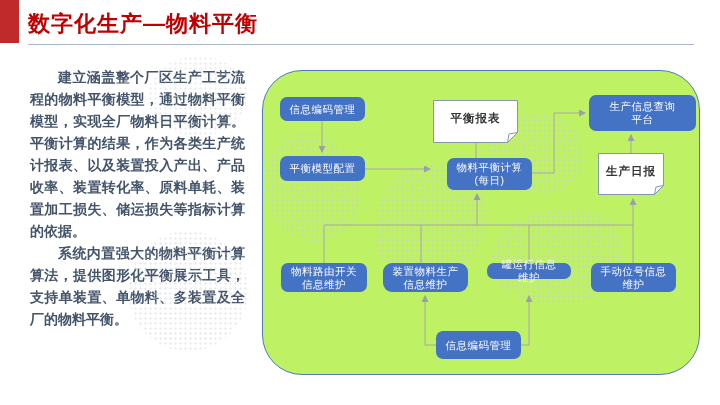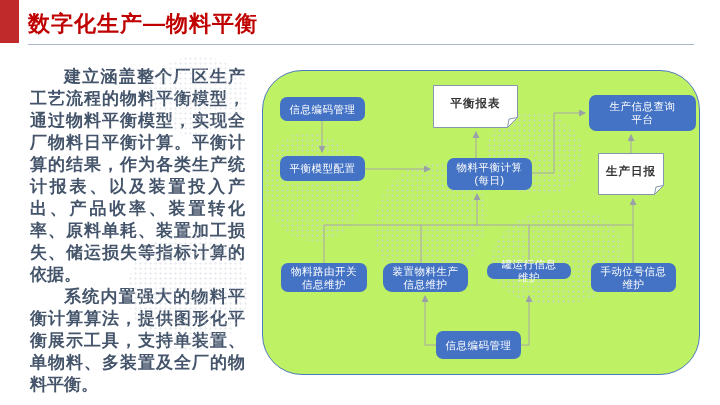--- a/index.html
+++ b/index.html
@@ -6,21 +6,21 @@
   body{
     width:720px;height:405px;position:relative;overflow:hidden;
     background:#ffffff;
     font-family:"Liberation Sans","DejaVu Sans",sans-serif;
   }
   
   .accent-bar{position:absolute;left:0;top:0;width:19px;height:43px;background:#c12a2a;}
   .page-title{position:absolute;left:28px;top:9px;margin:0;font-size:22px;font-weight:700;color:#c00000;letter-spacing:1px;}
   .header-divider{position:absolute;left:28px;top:44px;width:666px;height:1px;background:#a9b5c9;}
   
-  .body-text{position:absolute;left:30px;top:66px;width:215px;color:#44546a;font-size:17px;line-height:22px;font-weight:600;text-align:justify;}
+  .body-text{position:absolute;left:30px;top:66px;width:215px;color:#44546a;font-size:14px;line-height:22px;font-weight:600;text-align:justify;}
   .body-text p{margin:0;text-indent:2em;}
   
   .diagram{position:absolute;left:262px;top:70px;width:438px;height:305px;border:1.5px solid #4e79c0;border-radius:40px;background:#bef264;box-sizing:border-box;}
   .map-dots{position:absolute;background-image:radial-gradient(#c9ced8 1px,transparent 1.3px);background-size:5px 5px;opacity:.5;pointer-events:none;}
   .dots-a{left:2px;top:62px;width:96px;height:108px;border-radius:45% 60% 50% 55%;}
   .dots-b{left:112px;top:92px;width:112px;height:118px;border-radius:55% 45% 60% 40%;}
   .dots-c{left:224px;top:42px;width:96px;height:82px;border-radius:50% 55% 45% 60%;}
   .dots-d{left:228px;top:138px;width:132px;height:96px;border-radius:60% 45% 55% 50%;}
   .dots-e{left:-135px;top:160px;width:120px;height:120px;border-radius:50%;opacity:.35;}
   .dots-f{left:-115px;top:-15px;width:100px;height:80px;border-radius:50%;opacity:.3;}
@@ -100,21 +100,21 @@
   <div class="node" style="left:18px;top:192px;width:86px;height:29px;">物料路由开关
 信息维护</div>
   <div class="node" style="left:120px;top:192px;width:85px;height:29px;border-radius:9px;">装置物料生产
 信息维护</div>
   <div class="node" style="left:224px;top:192px;width:84px;height:16px;">罐运行信息
 维护</div>
   <div class="node" style="left:328px;top:192px;width:85px;height:29px;">手动位号信息
 维护</div>
   <div class="node" style="left:173px;top:260px;width:85px;height:28px;">信息编码管理</div>
 
-  <div class="doc" style="left:170px;top:14px;width:85px;height:42px;">
+  <div class="doc" style="left:170px;top:29px;width:85px;height:42px;">
     <svg width="85" height="43" viewBox="0 0 85 43">
       <path d="M0.5,0.5 H84.5 V32.5 L74.5,42.5 H0.5 Z" fill="#ffffff" stroke="#8496b0" stroke-width="1"></path>
       <path d="M74.5,42.5 L76,34 L84.5,32.5" fill="none" stroke="#8496b0" stroke-width="1"></path>
     </svg>
     <div class="doc-label">平衡报表</div>
   </div>
   <div class="doc" style="left:335px;top:82px;width:66px;height:42px;">
     <svg width="66" height="42" viewBox="0 0 66 42">
       <path d="M0.5,0.5 H65.5 V32.5 L56.5,41.5 H0.5 Z" fill="#ffffff" stroke="#8496b0" stroke-width="1"></path>
       <path d="M56.5,41.5 L58,34 L65.5,32.5" fill="none" stroke="#8496b0" stroke-width="1"></path>

